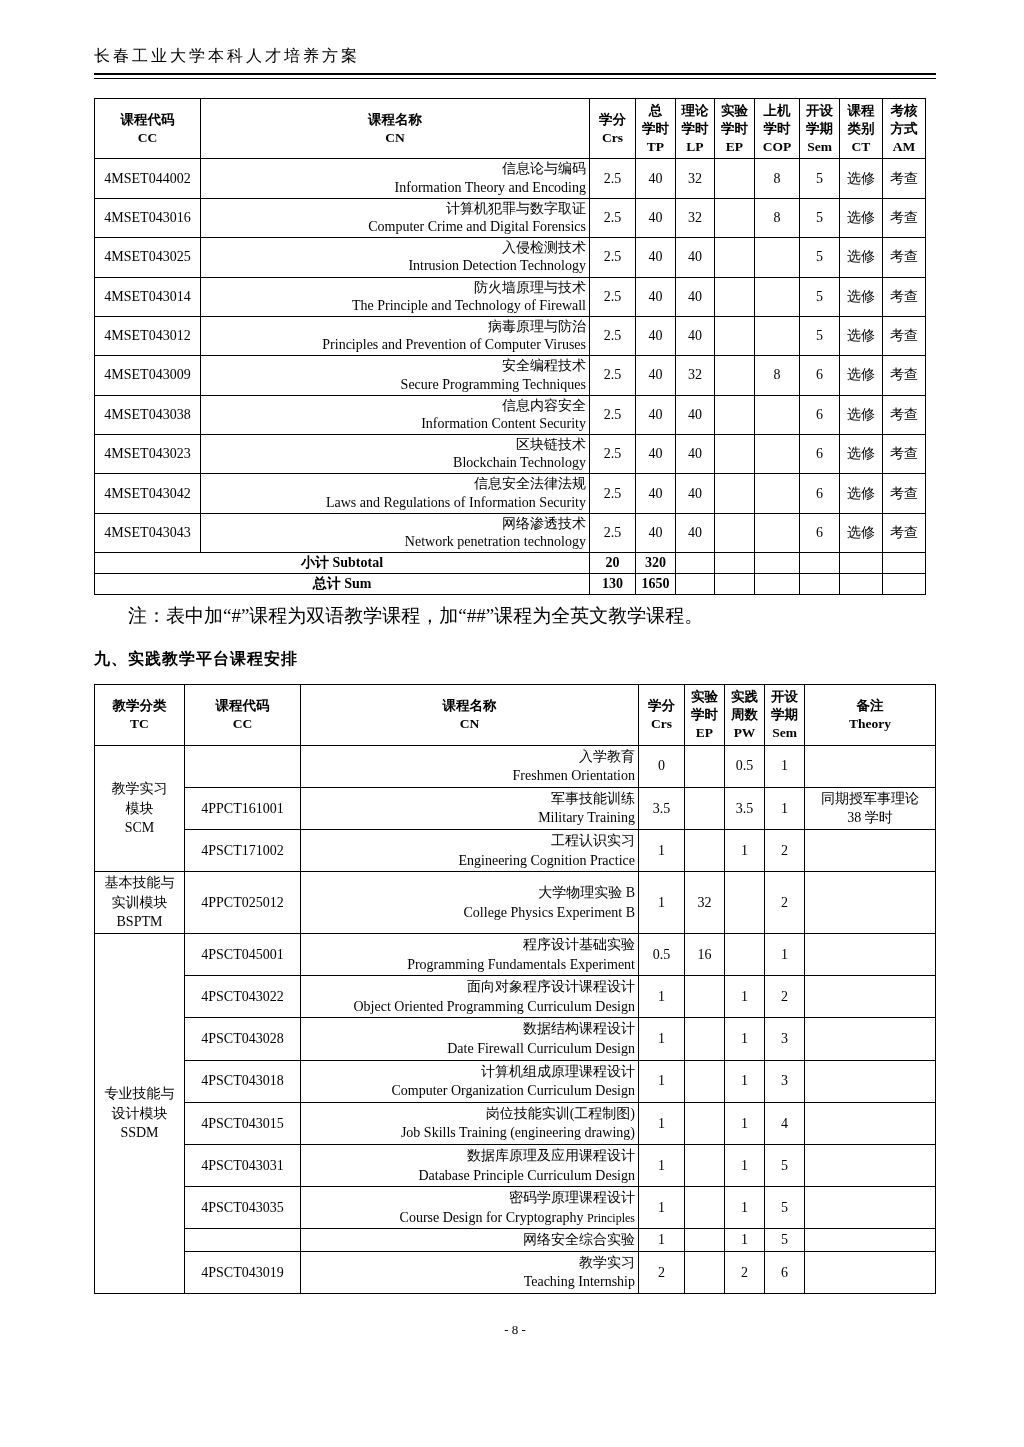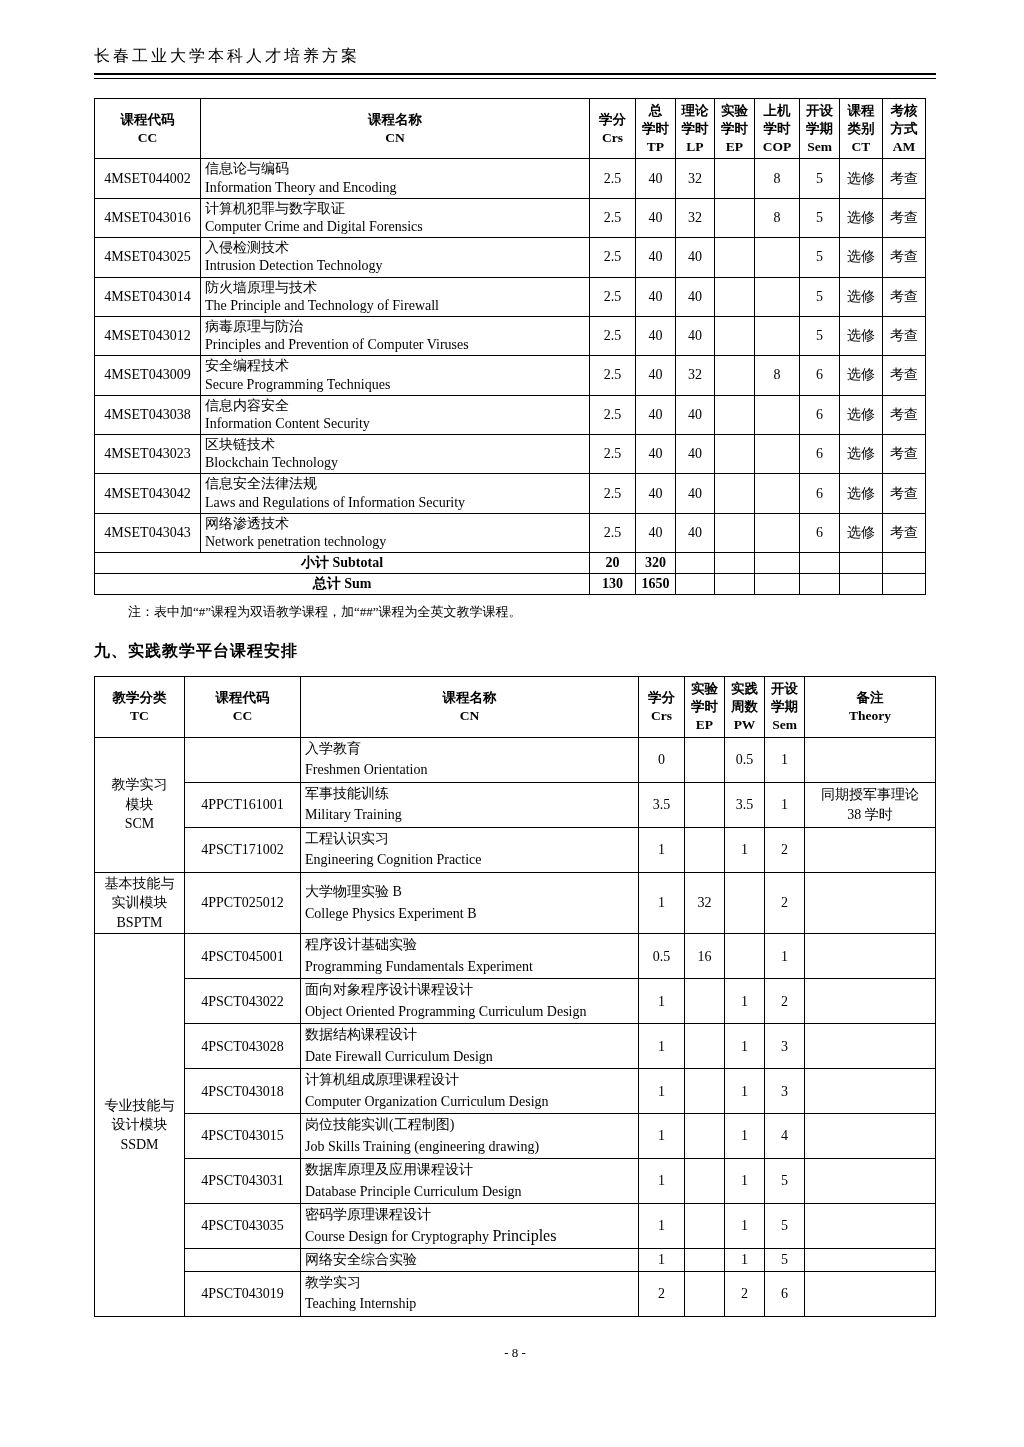--- a/index.html
+++ b/index.html
@@ -34,29 +34,29 @@
     vertical-align: middle;
     text-align: center;
     font-size: 14px;
     line-height: 1.3;
     overflow: hidden;
   }
   th { font-weight: bold; font-size: 13.5px; line-height: 1.32; padding: 3px 1px; }
   .t1 { width: 831px; margin-top: 19px; }
   .t2 { width: 841px; margin-top: 14px; }
   .t2 td { line-height: 1.4; }
-  .name-cell { text-align: left; padding-left: 4px; }
+  .name-cell { text-align: right; padding-left: 4px; }
   .summary td { font-weight: bold; height: 21px; line-height: 1.1; }
   .tall td { height: 57px; }
   .group-cell { line-height: 1.5; }
   .notes-cell { line-height: 1.35; }
-  .big { font-size: 16px; }
+  .big { font-size: 12px; }
 
   
-  .note { margin: 8px 0 0 34px; font-size: 13px; }
+  .note { margin: 8px 0 0 34px; font-size: 19px; }
   .sec-title {
     margin-top: 20px;
     font-family: "Liberation Sans", "DejaVu Sans", sans-serif;
     font-weight: bold; font-size: 16px; letter-spacing: 1px;
   }
   .footer { margin-top: 28px; text-align: center; font-size: 13px; }
 </style>
 </head>
 <body>
 

